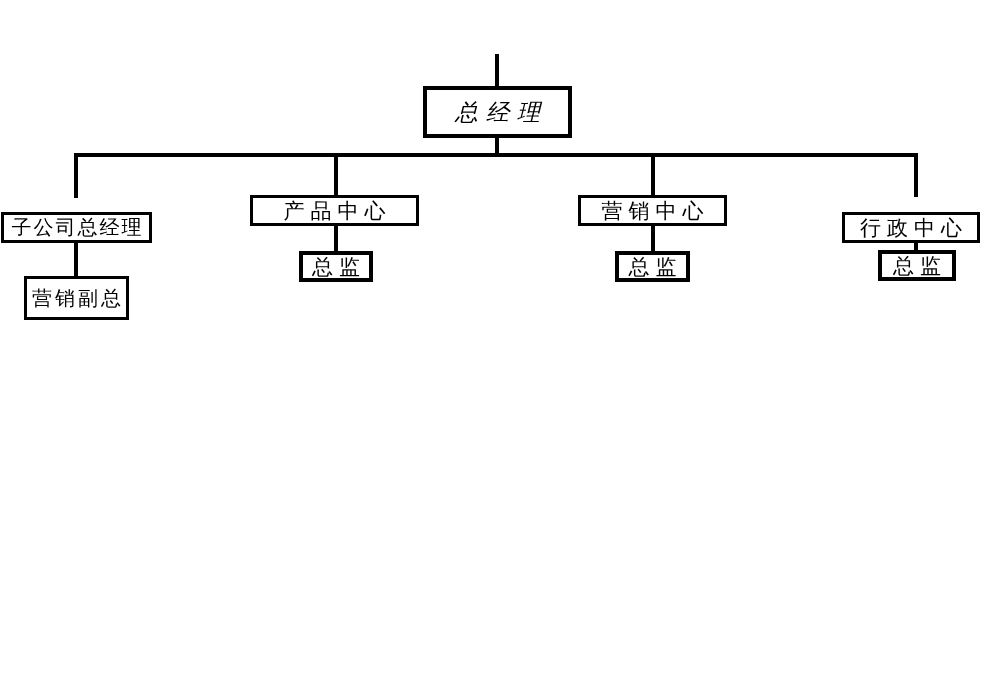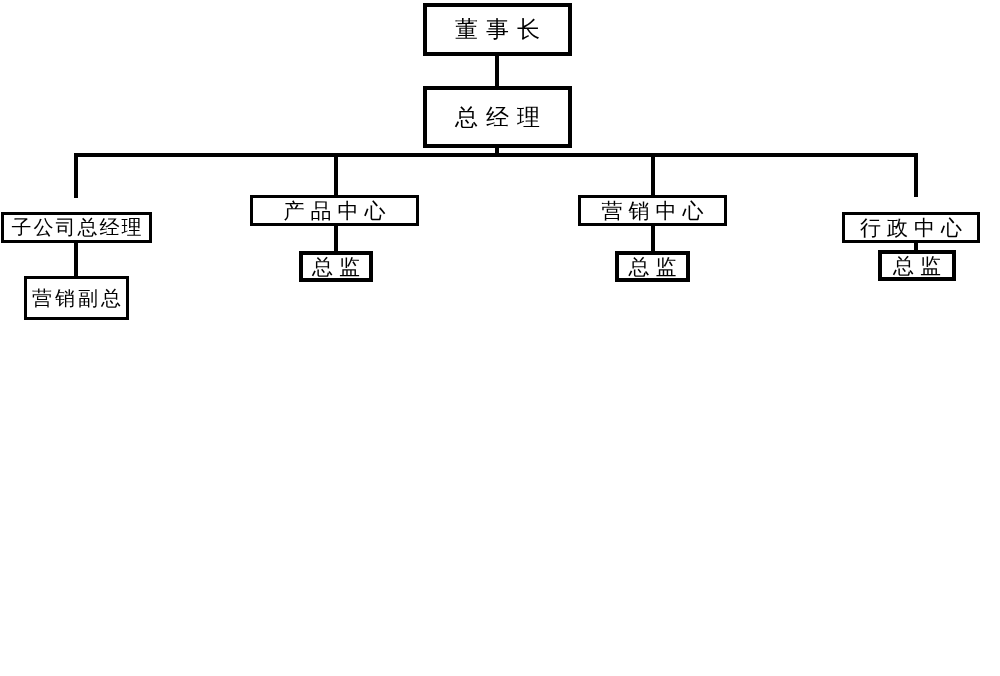--- a/index.html
+++ b/index.html
@@ -29,21 +29,21 @@
     letter-spacing: 6px;
     padding-left: 6px; 
   }
   .n-top {
     border-width: 4px;
     font-size: 23px;
     letter-spacing: 8px;
     padding-left: 8px;
   }
   .n-chairman        { left: 423px; top: 3px;   width: 149px; height: 53px; }
-  .n-gm              { left: 423px; top: 86px;  width: 149px; height: 62px; }
+  .n-gm              { left: 423px; top: 86px;  width: 149px; height: 52px; font-style: italic; }
   .n-subsidiary      { left: 1px;   top: 212px; width: 151px; height: 31px; font-size: 20px; letter-spacing: 2px; padding-left: 2px; }
   .n-product-center  { left: 250px; top: 195px; width: 169px; height: 31px; }
   .n-marketing-center{ left: 578px; top: 195px; width: 149px; height: 31px; justify-content: center; }
   .n-admin-center    { left: 842px; top: 212px; width: 138px; height: 31px; }
   .n-vp              { left: 24px;  top: 276px; width: 105px; height: 44px; font-size: 20px; letter-spacing: 3px; padding-left: 3px; }
   .n-director        { border-width: 4px; }
   .n-dir-product     { left: 299px; top: 251px; width: 74px; height: 31px; }
   .n-dir-marketing   { left: 615px; top: 251px; width: 75px; height: 31px; }
   .n-dir-admin       { left: 878px; top: 250px; width: 78px; height: 31px; }
   .line {
@@ -61,23 +61,20 @@
   <div class="line" style="left:74px;  top:153px; width:844px; height:4px;"></div>
   <div class="line" style="left:74px;  top:155px; width:4px;   height:43px;"></div>
   <div class="line" style="left:334px; top:155px; width:4px;   height:42px;"></div>
   <div class="line" style="left:651px; top:155px; width:4px;   height:42px;"></div>
   <div class="line" style="left:914px; top:155px; width:4px;   height:42px;"></div>
   <div class="line" style="left:74px;  top:225px; width:4px;   height:53px;"></div>
   <div class="line" style="left:334px; top:224px; width:4px;   height:29px;"></div>
   <div class="line" style="left:651px; top:224px; width:4px;   height:29px;"></div>
   <div class="line" style="left:914px; top:224px; width:4px;   height:28px;"></div>
 
-  <div class="node n-top n-chairman">
-    <span>董事长</span>
-  </div>
 
   <div class="node n-top n-gm">
     <span>总经理</span>
   </div>
 
   <div class="node n-subsidiary">
     <span>子公司总经理</span>
   </div>
 
   <div class="node n-product-center">

